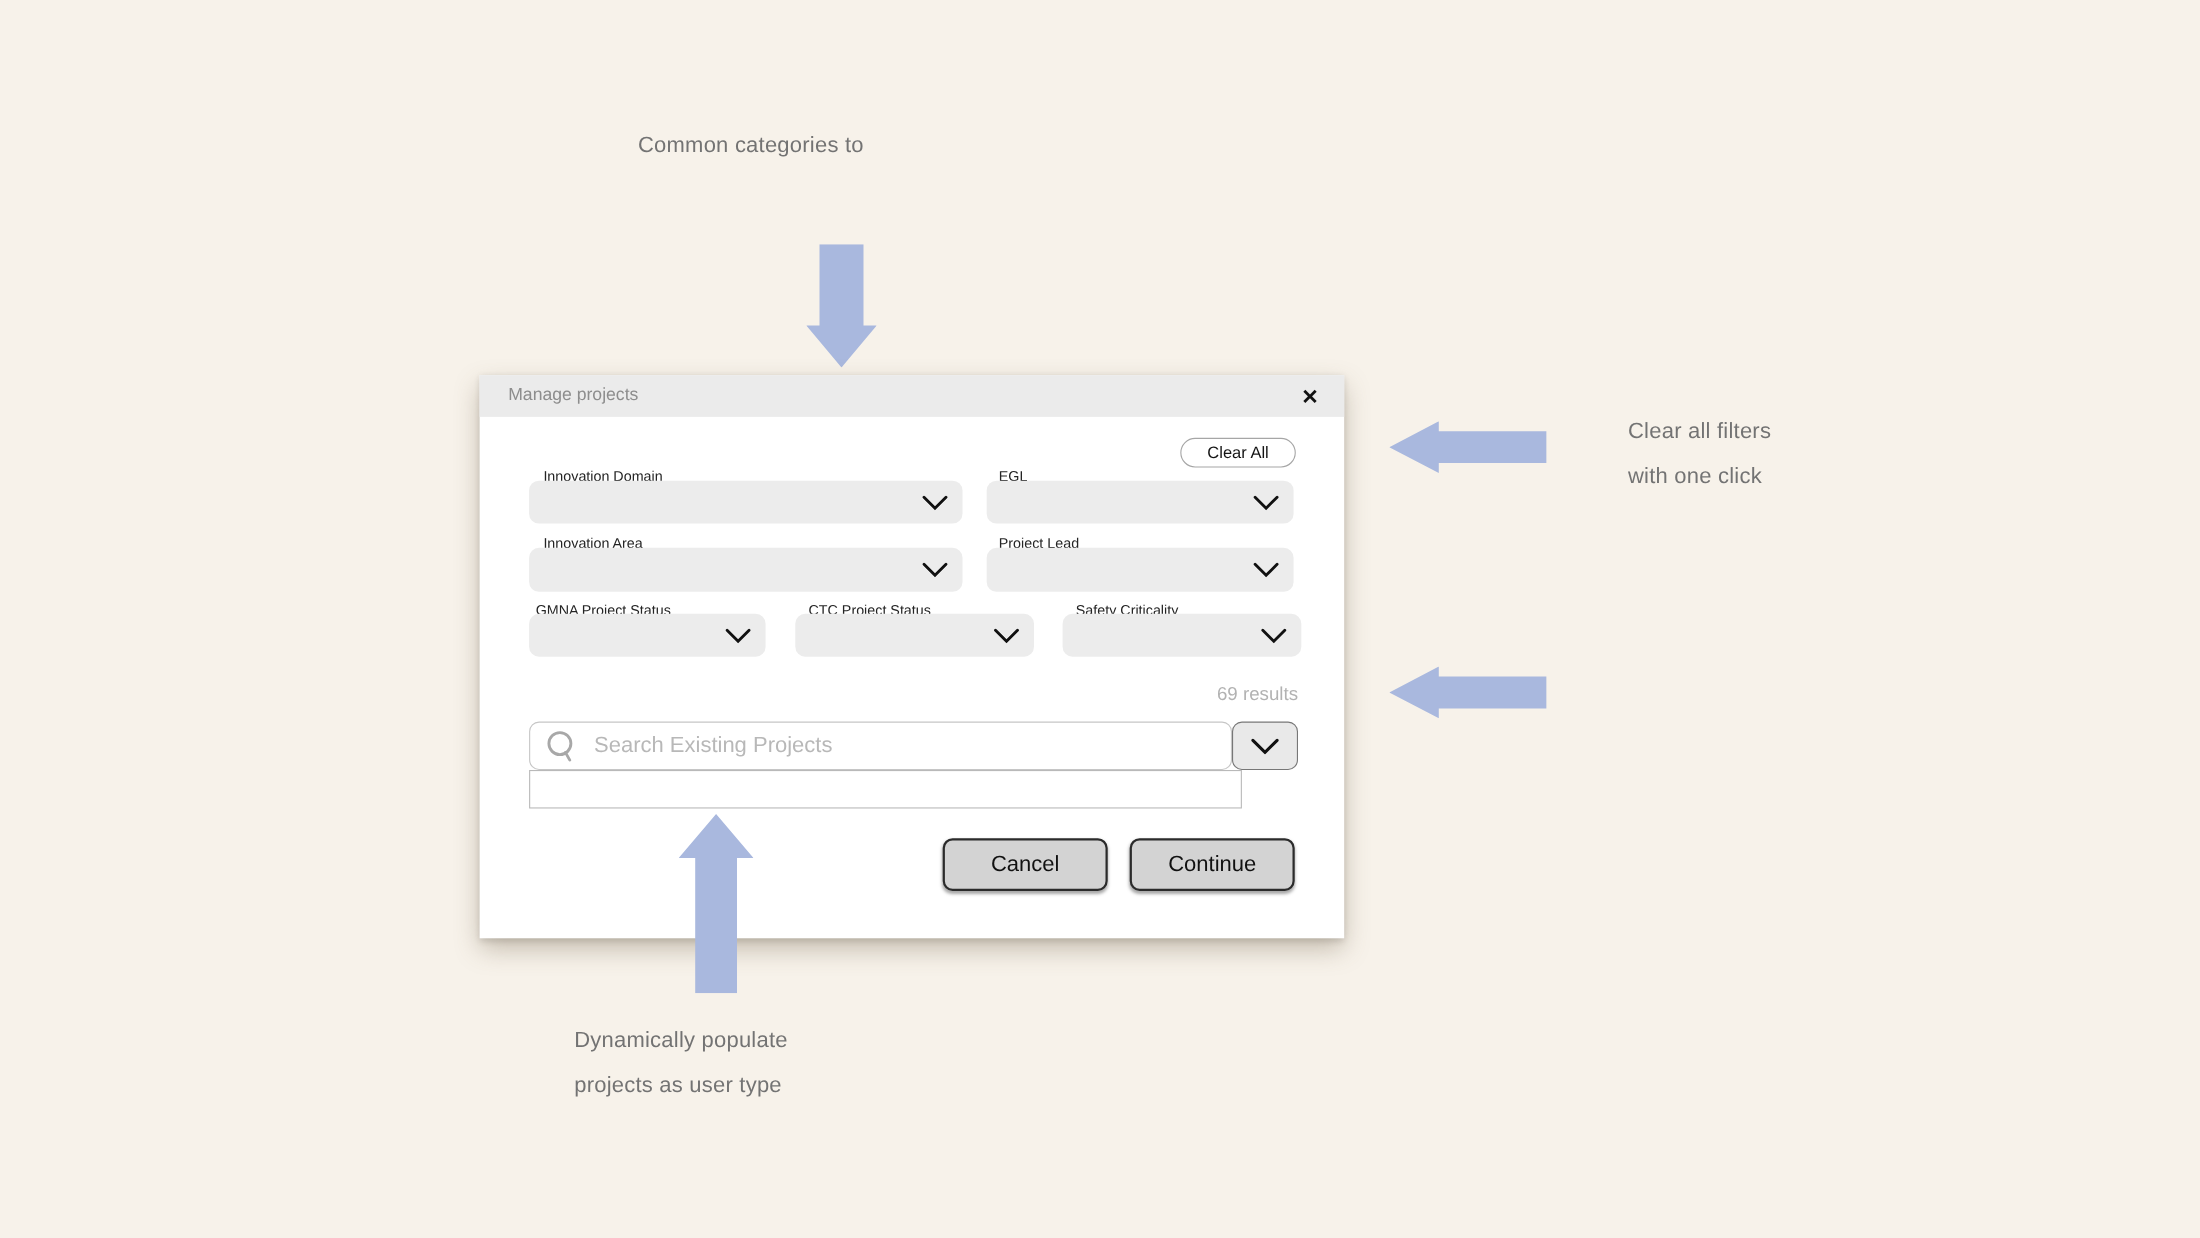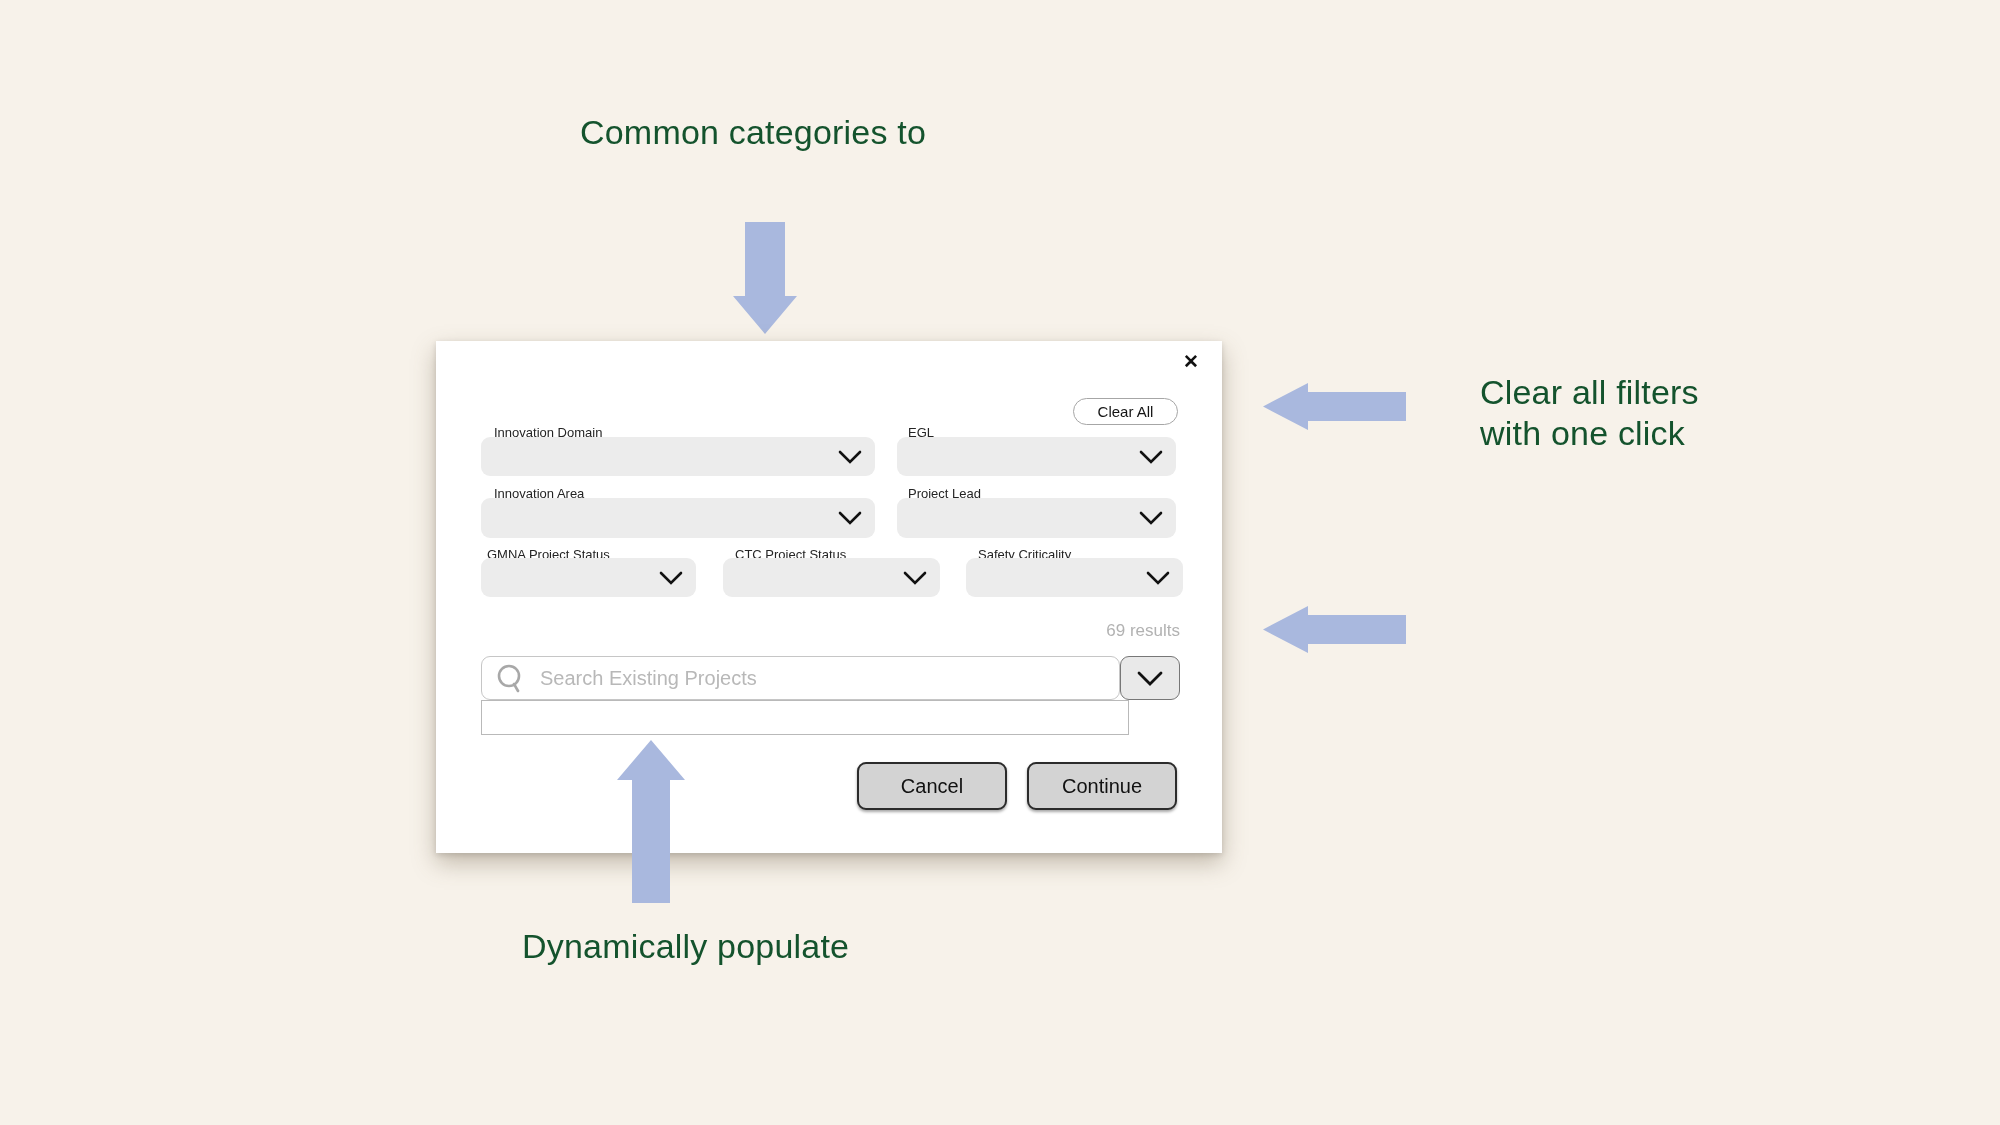--- a/index.html
+++ b/index.html
@@ -4,21 +4,21 @@
 <style>
   html,body{margin:0;padding:0;}
   body{
     width:2000px;height:1125px;overflow:hidden;
     font-family:"Liberation Sans",sans-serif;
     background:#f7f2ea;position:relative;
   }
   .stage{position:absolute;left:0;top:0;width:2000px;height:1125px;}
 
   
-  .note{position:absolute;color:#14532d;font-size:34px;line-height:41px;letter-spacing:.2px;}
+  .note{position:absolute;color:#737373;font-size:20px;line-height:41px;letter-spacing:.2px;}
 
   
   .arrow{position:absolute;}
 
   
   .dialog{
     position:absolute;left:436px;top:341px;width:786px;height:512px;
     background:#ffffff;z-index:1;
     box-shadow:0 10px 22px rgba(110,95,70,.38),0 2px 6px rgba(0,0,0,.14);
   }
@@ -81,37 +81,41 @@
 
   <div class="note" style="left:580px;top:112px;">
     <div>Common categories to</div>
   </div>
   <div class="note" style="left:1480px;top:372px;">
     <div>Clear all filters</div>
     <div>with one click</div>
   </div>
   <div class="note" style="left:522px;top:926px;">
     <div>Dynamically populate</div>
+    <div>projects as user type</div>
   </div>
 
   <svg class="arrow" style="left:733px;top:222px;" width="64" height="112" viewBox="0 0 64 112">
     <polygon points="12,0 52,0 52,74 64,74 32,112 0,74 12,74" fill="#a9b8de"></polygon>
   </svg>
   <svg class="arrow" style="left:1263px;top:383px;" width="143" height="47" viewBox="0 0 143 47">
     <polygon points="0,23.5 45,0 45,9 143,9 143,38 45,38 45,47" fill="#a9b8de"></polygon>
   </svg>
   <svg class="arrow" style="left:1263px;top:606px;" width="143" height="47" viewBox="0 0 143 47">
     <polygon points="0,23.5 45,0 45,9 143,9 143,38 45,38 45,47" fill="#a9b8de"></polygon>
   </svg>
   <svg class="arrow" style="left:617px;top:740px;z-index:5;" width="68" height="163" viewBox="0 0 68 163">
     <polygon points="34,0 68,40 53,40 53,163 15,163 15,40 0,40" fill="#a9b8de"></polygon>
   </svg>
 
   <div class="dialog">
 
+    <div class="titlebar">
+      <span class="title">Manage projects</span>
+    </div>
     <button class="close-btn">✕</button>
 
     <button class="clear-all">Clear All</button>
 
     <div class="field-label" style="left:58px;top:84px;">Innovation Domain</div>
     <div class="dd" style="left:45px;top:96px;width:394px;height:39px;">
       <span class="chev">
         <svg width="24" height="14" viewBox="0 0 24 14">
             <polyline points="2,2 12,12 22,2" fill="none" stroke="#111" stroke-width="2.6" stroke-linecap="round"></polyline>
           </svg>

